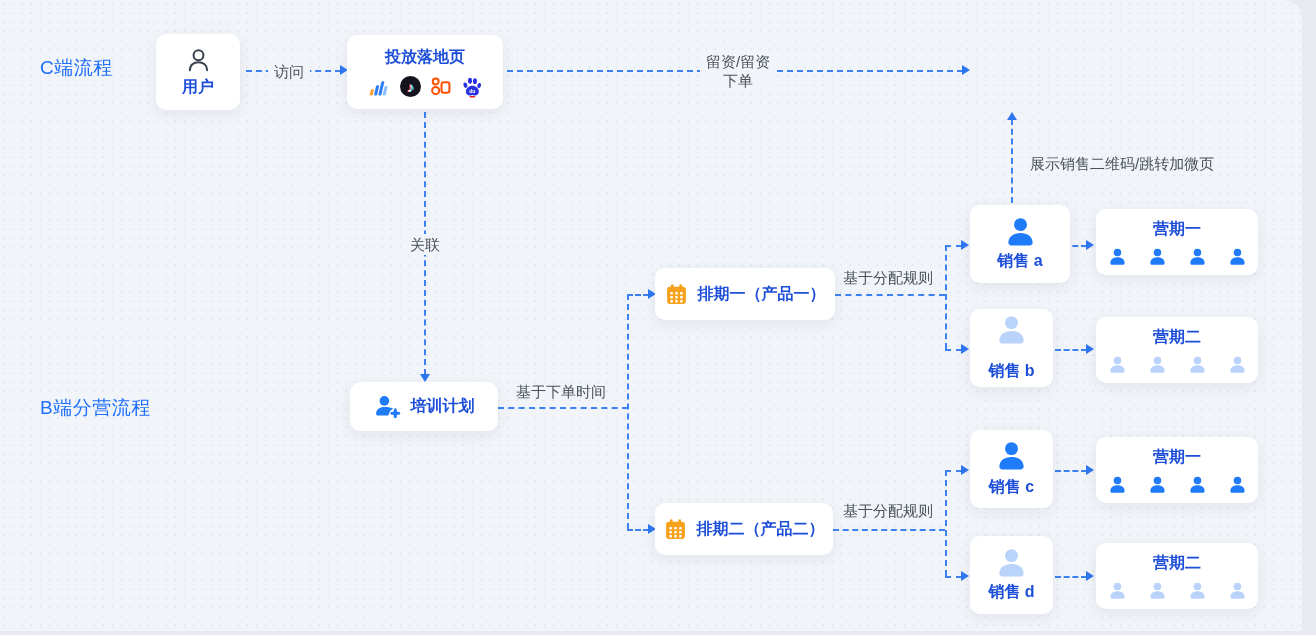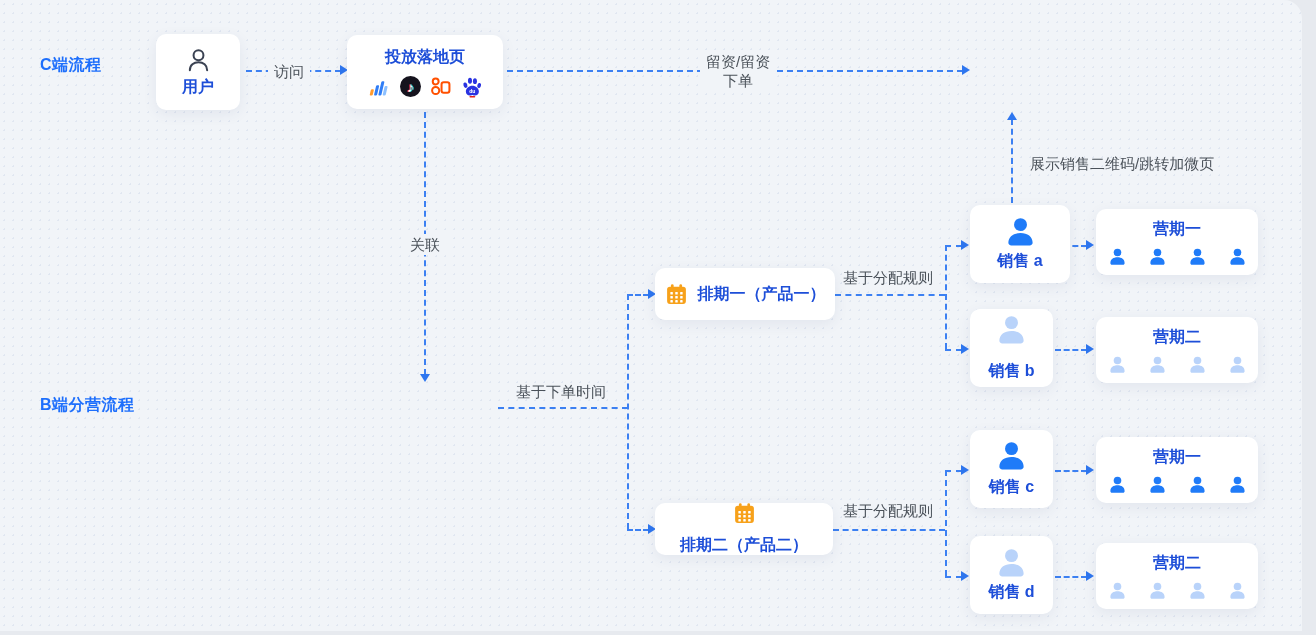--- a/index.html
+++ b/index.html
@@ -12,21 +12,21 @@
   }
   #canvas {
     position:absolute; left:0; top:0; width:1302px; height:631px;
     background:#f1f4f8;
     background-image:radial-gradient(rgba(168,184,212,0.22) 1px, transparent 1px);
     background-size:9px 9px;
     border-radius:0 18px 0 0;
   }
   
   .flow-label {
-    position:absolute; font-size:16px; font-weight:bold; color:#1e6ffc;
+    position:absolute; font-size:19px; font-weight:normal; color:#1e6ffc;
     letter-spacing:0.5px; white-space:nowrap;
   }
   
   .box {
     position:absolute; background:#ffffff; border-radius:10px;
     box-shadow:0 4px 14px rgba(45,70,120,0.08);
     display:flex; flex-direction:column; align-items:center; justify-content:center;
   }
   .node-title { font-size:16px; font-weight:bold; color:#1d4ed8; white-space:nowrap; }
   .row { display:flex; align-items:center; gap:9px; }
@@ -153,20 +153,31 @@
           <ellipse cx="19.8" cy="10.4" rx="2" ry="2.9" transform="rotate(16 19.8 10.4)"></ellipse>
           <path d="M12.4 10.6c3.6 0 7.1 2.7 7.1 6.3 0 2.7-1.9 4.4-4.5 4.4-1.5 0-2.3-.5-2.6-.5-.3 0-1.1.5-2.6.5-2.6 0-4.5-1.7-4.5-4.4 0-3.6 3.5-6.3 7.1-6.3z"></path>
           <text x="12.4" y="18.4" font-size="5.6" fill="#ffffff" text-anchor="middle" font-weight="bold">du</text>
           <rect x="9.2" y="21.9" width="6.4" height="1.6" rx="0.8" fill="#e1251b"></rect>
         </svg>
       </span>
     </div>
   </div>
 
 
+  <div class="box" style="left:350px;top:382px;width:148px;height:49px;flex-direction:row;gap:10px">
+    <span class="icon blue-person">
+      <svg width="27" height="25" viewBox="0 0 26 24" fill="currentColor">
+        <circle cx="10" cy="6.6" r="4.6"></circle>
+        <path d="M10 12.4c-4.6 0-8 2.4-8 6.6 0 1 .7 1.7 1.7 1.7h10.2c.5-3.4 2.3-5.6 4.6-6.8-1.8-1-4.4-1.5-8.5-1.5z"></path>
+        <rect x="15.8" y="17" width="9.4" height="3" rx="1.5"></rect>
+        <rect x="19" y="13.8" width="3" height="9.4" rx="1.5"></rect>
+      </svg>
+    </span>
+    <div class="node-title">培训计划</div>
+  </div>
 
   <div class="box" style="left:655px;top:268px;width:180px;height:52px;flex-direction:row;gap:10px">
     <span class="icon">
       <svg width="23" height="23" viewBox="0 0 24 24" fill="#f7a11a">
         <rect x="2.2" y="3.8" width="19.6" height="18" rx="3"></rect>
         <rect x="6.2" y="1.2" width="2.8" height="5" rx="1.4"></rect>
         <rect x="15" y="1.2" width="2.8" height="5" rx="1.4"></rect>
         <g fill="#ffffff">
           <rect x="5.6" y="9.4" width="2.6" height="2.6" rx="0.6"></rect>
             <rect x="10.7" y="9.4" width="2.6" height="2.6" rx="0.6"></rect>
@@ -176,21 +187,21 @@
             <rect x="15.8" y="13.6" width="2.6" height="2.6" rx="0.6"></rect>
           <rect x="5.6" y="17.8" width="2.6" height="2.6" rx="0.6"></rect>
             <rect x="10.7" y="17.8" width="2.6" height="2.6" rx="0.6"></rect>
             <rect x="15.8" y="17.8" width="2.6" height="2.6" rx="0.6"></rect>
         </g>
       </svg>
     </span>
     <div class="node-title">排期一（产品一）</div>
   </div>
 
-  <div class="box" style="left:655px;top:503px;width:178px;height:52px;flex-direction:column;gap:10px">
+  <div class="box" style="left:655px;top:503px;width:178px;height:52px;flex-direction:row;gap:10px">
     <span class="icon">
       <svg width="23" height="23" viewBox="0 0 24 24" fill="#f7a11a">
         <rect x="2.2" y="3.8" width="19.6" height="18" rx="3"></rect>
         <rect x="6.2" y="1.2" width="2.8" height="5" rx="1.4"></rect>
         <rect x="15" y="1.2" width="2.8" height="5" rx="1.4"></rect>
         <g fill="#ffffff">
           <rect x="5.6" y="9.4" width="2.6" height="2.6" rx="0.6"></rect>
             <rect x="10.7" y="9.4" width="2.6" height="2.6" rx="0.6"></rect>
             <rect x="15.8" y="9.4" width="2.6" height="2.6" rx="0.6"></rect>
           <rect x="5.6" y="13.6" width="2.6" height="2.6" rx="0.6"></rect>

